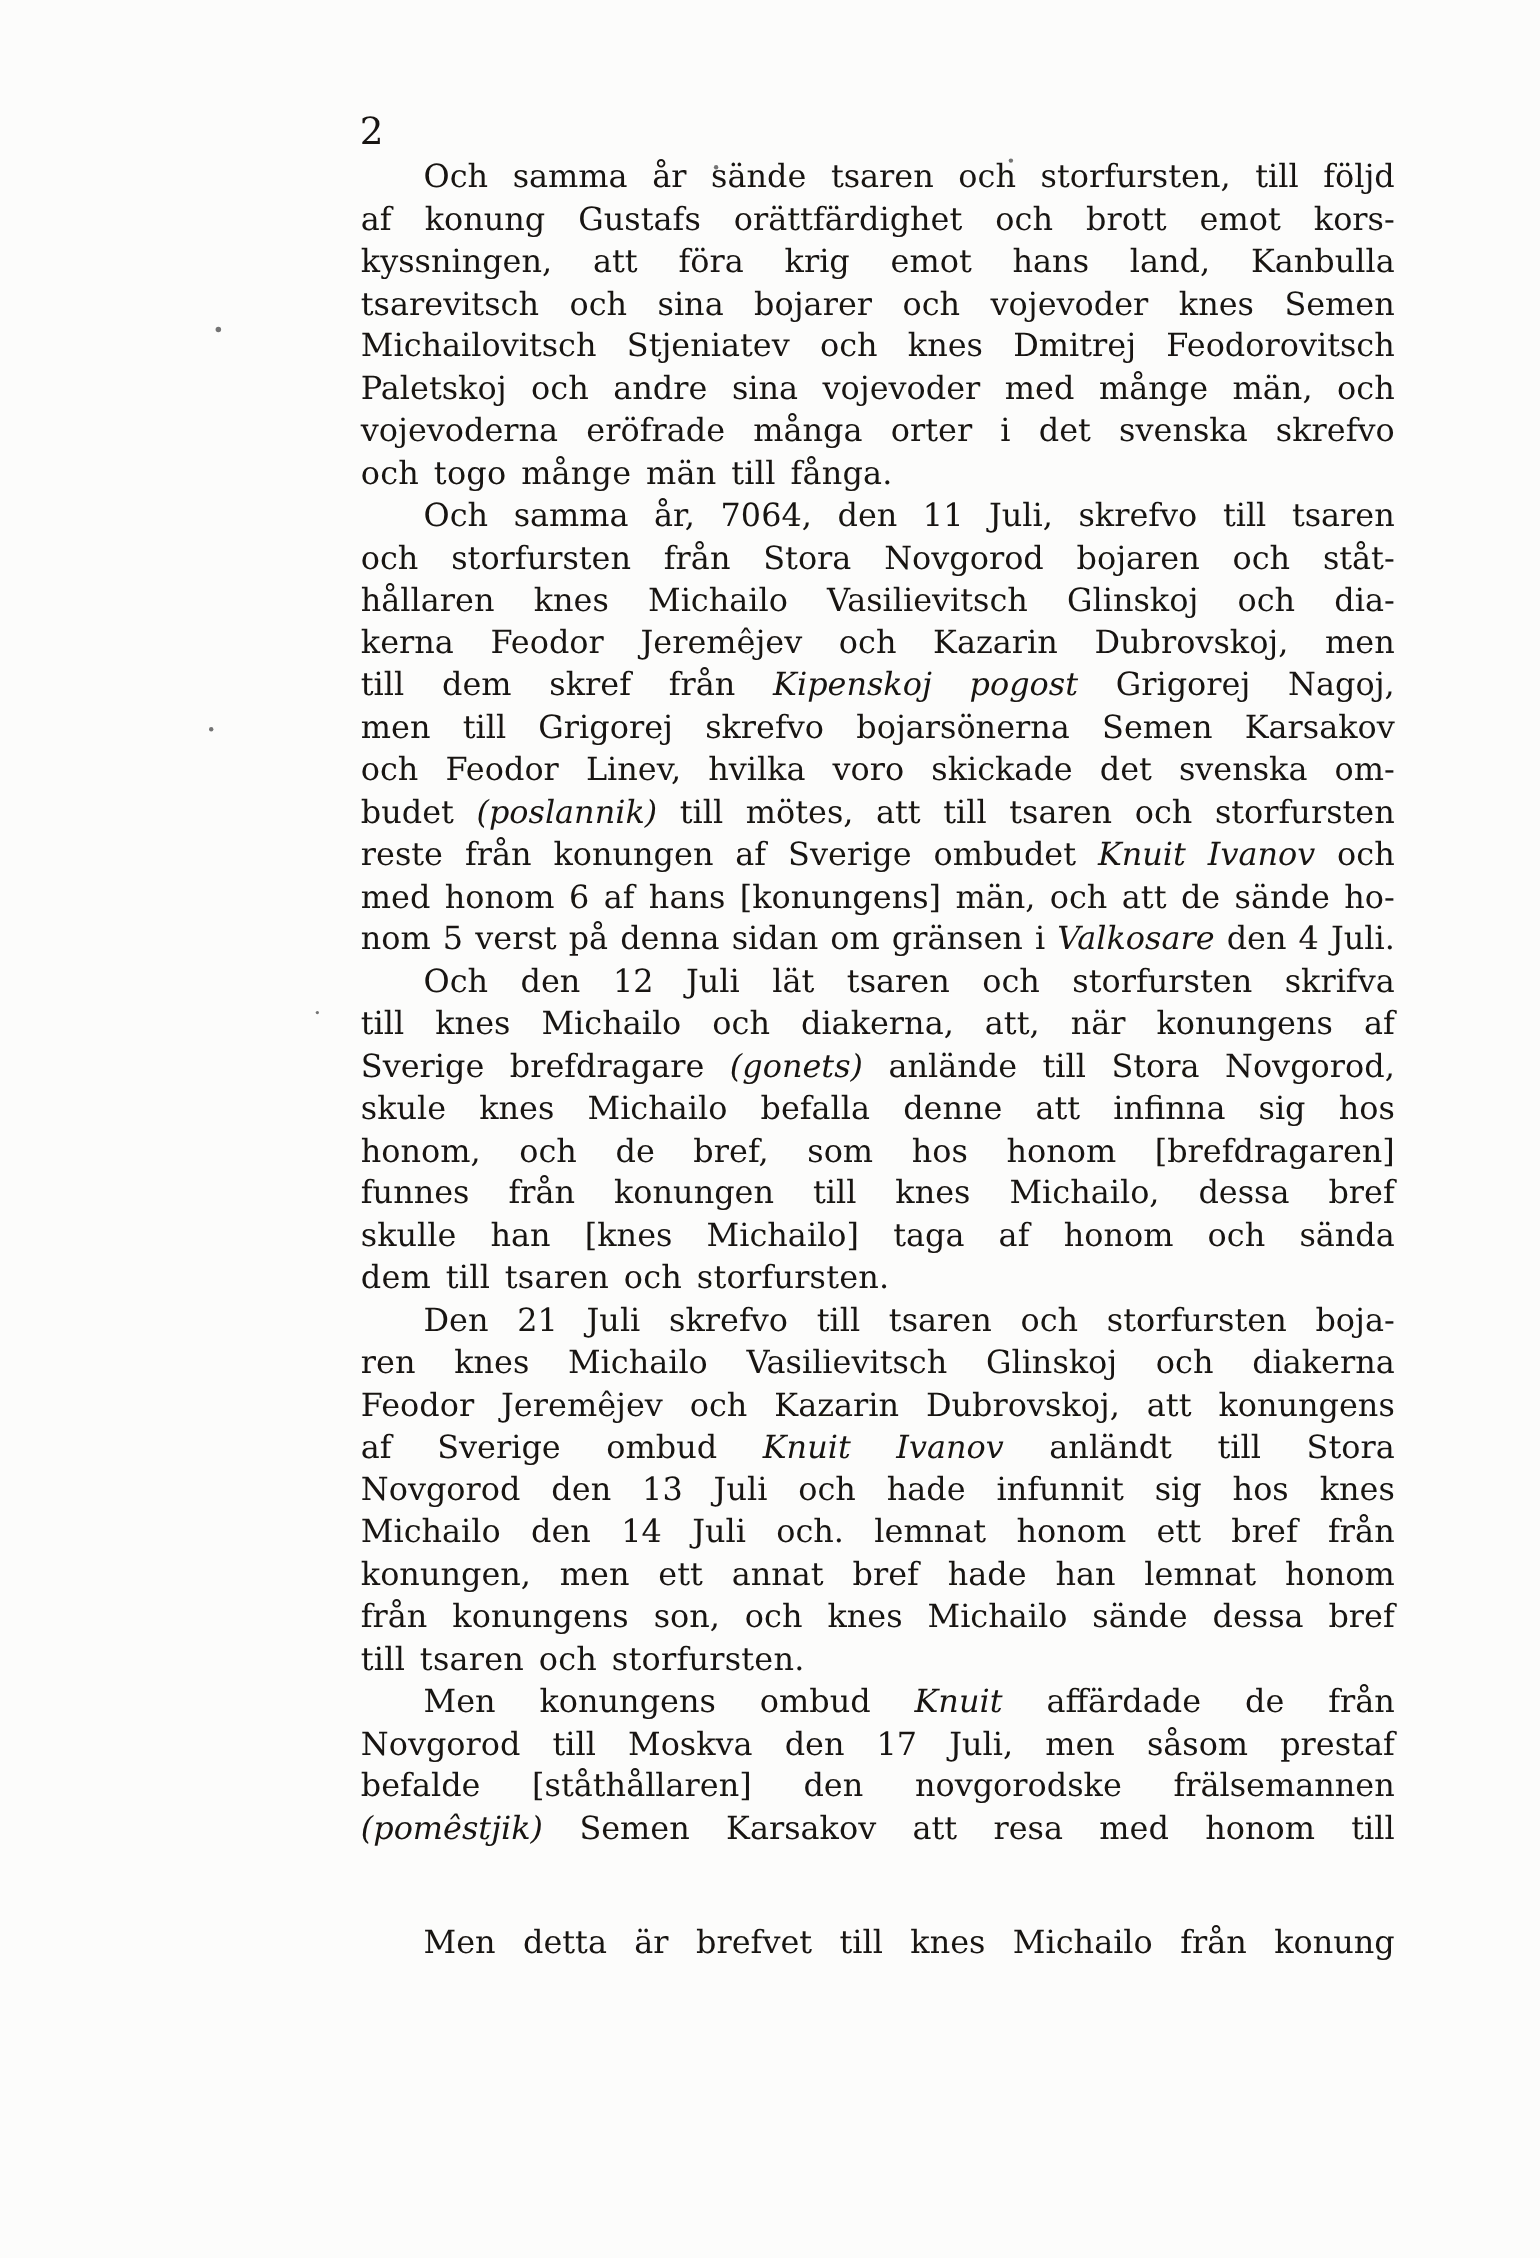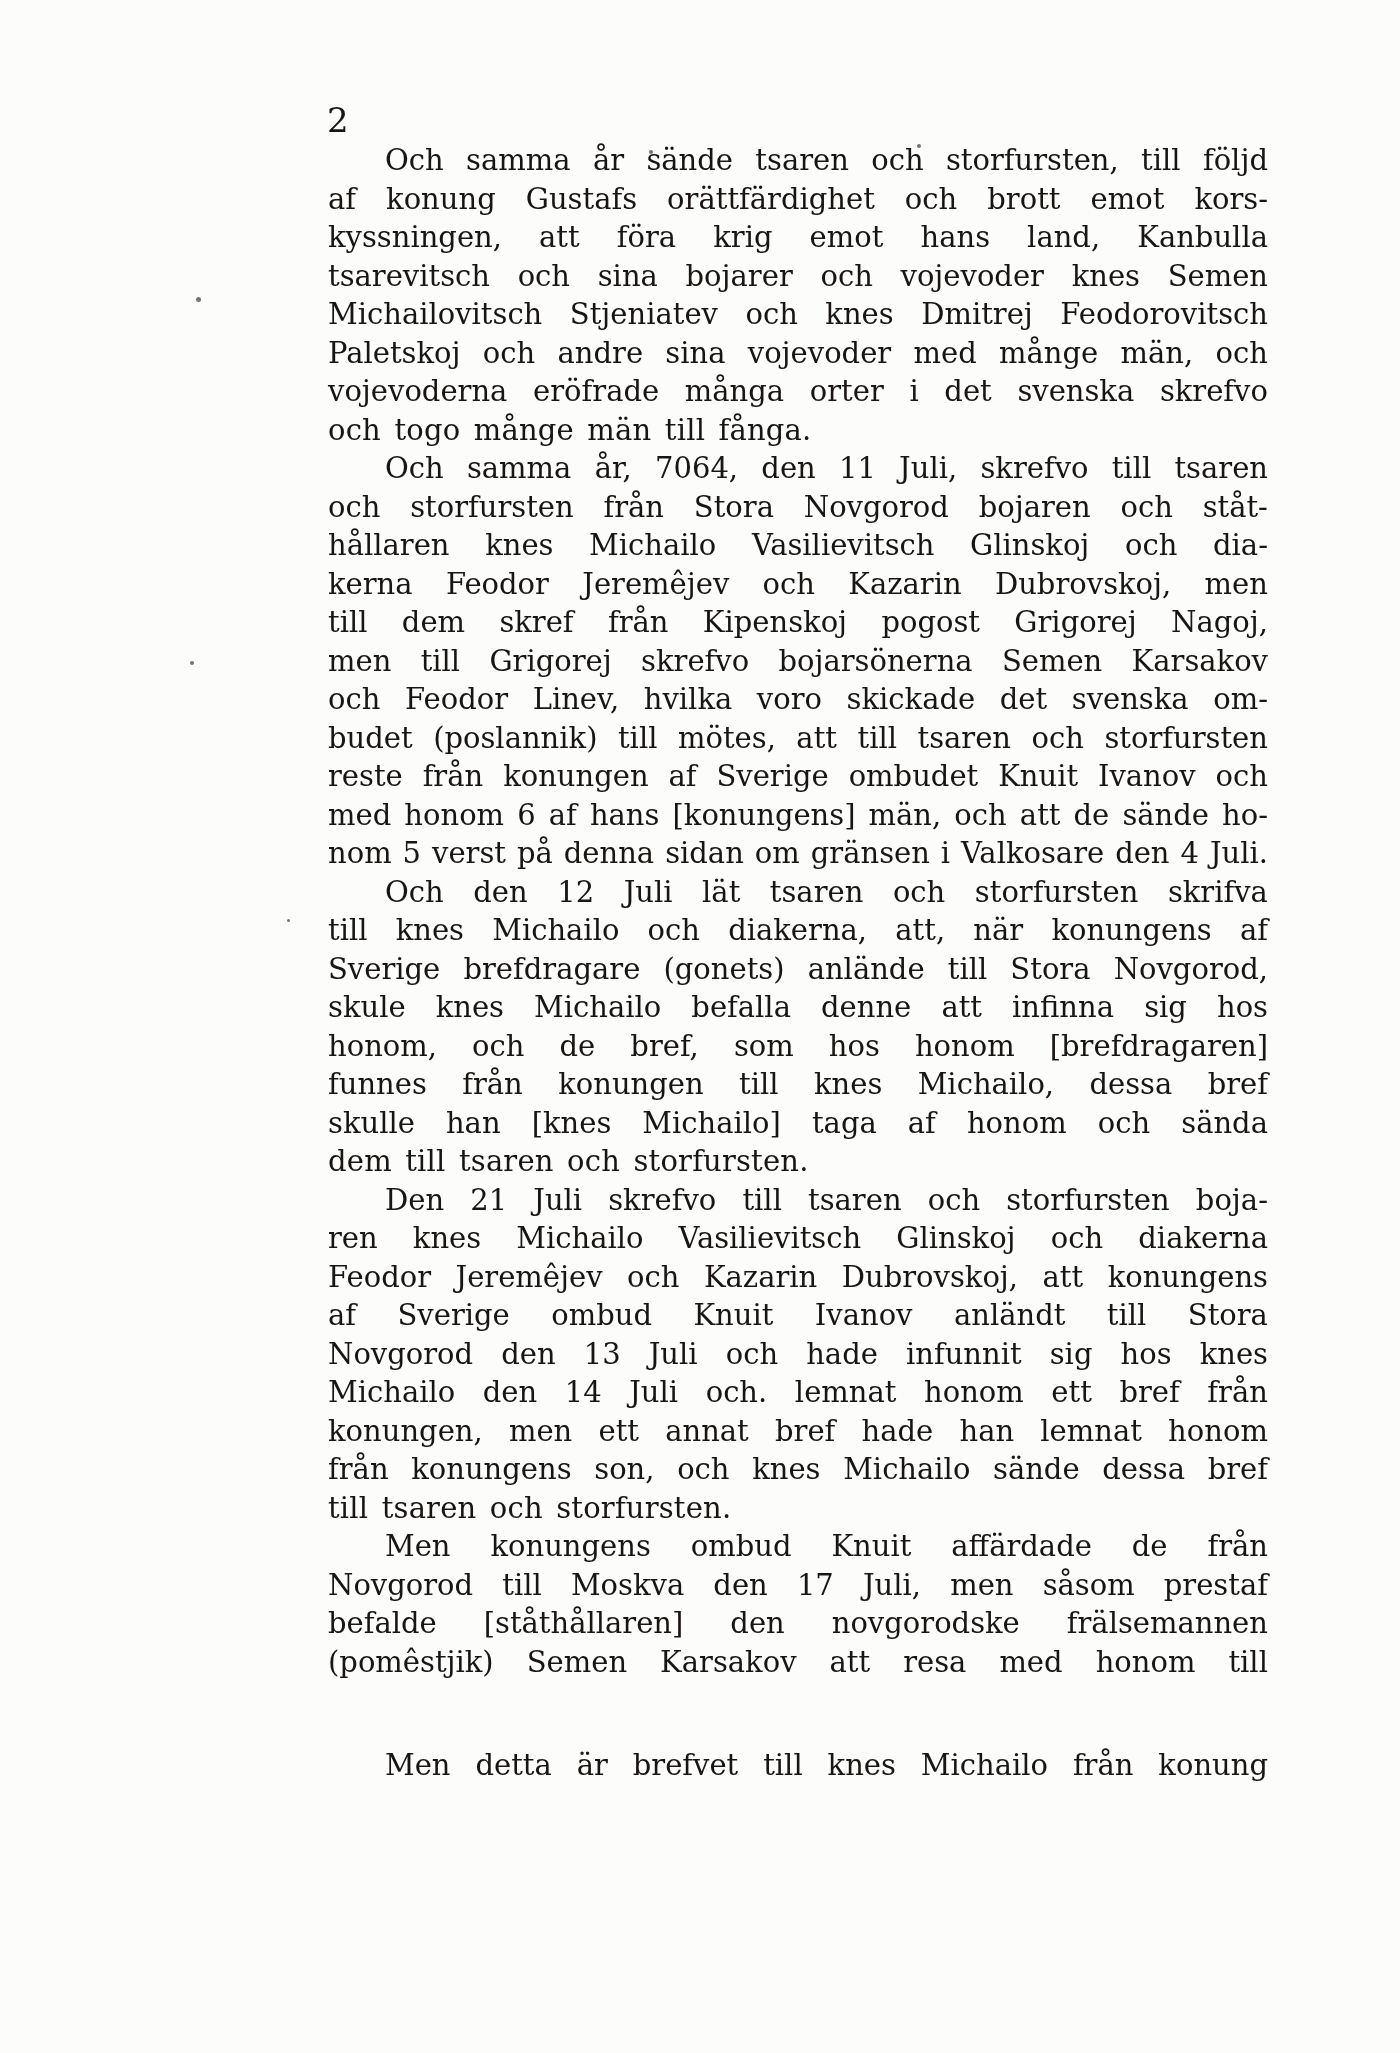--- a/index.html
+++ b/index.html
@@ -27,21 +27,21 @@
     height: 38.5px;
     line-height: 38.5px;
     font-size: 29px;
     white-space: nowrap;
   }
   
   .line.j { display: flex; justify-content: space-between; }
   
   .line.l { word-spacing: 4px; letter-spacing: 0.2px; }
   .line.ind { padding-left: 57px; }
-  .it { }
+  .it { font-style: italic; }
   .speck {
     position: absolute;
     background: #3b3b3b;
     border-radius: 50%;
     opacity: 0.7;
   }
 </style>
 </head>
 <body>
 

